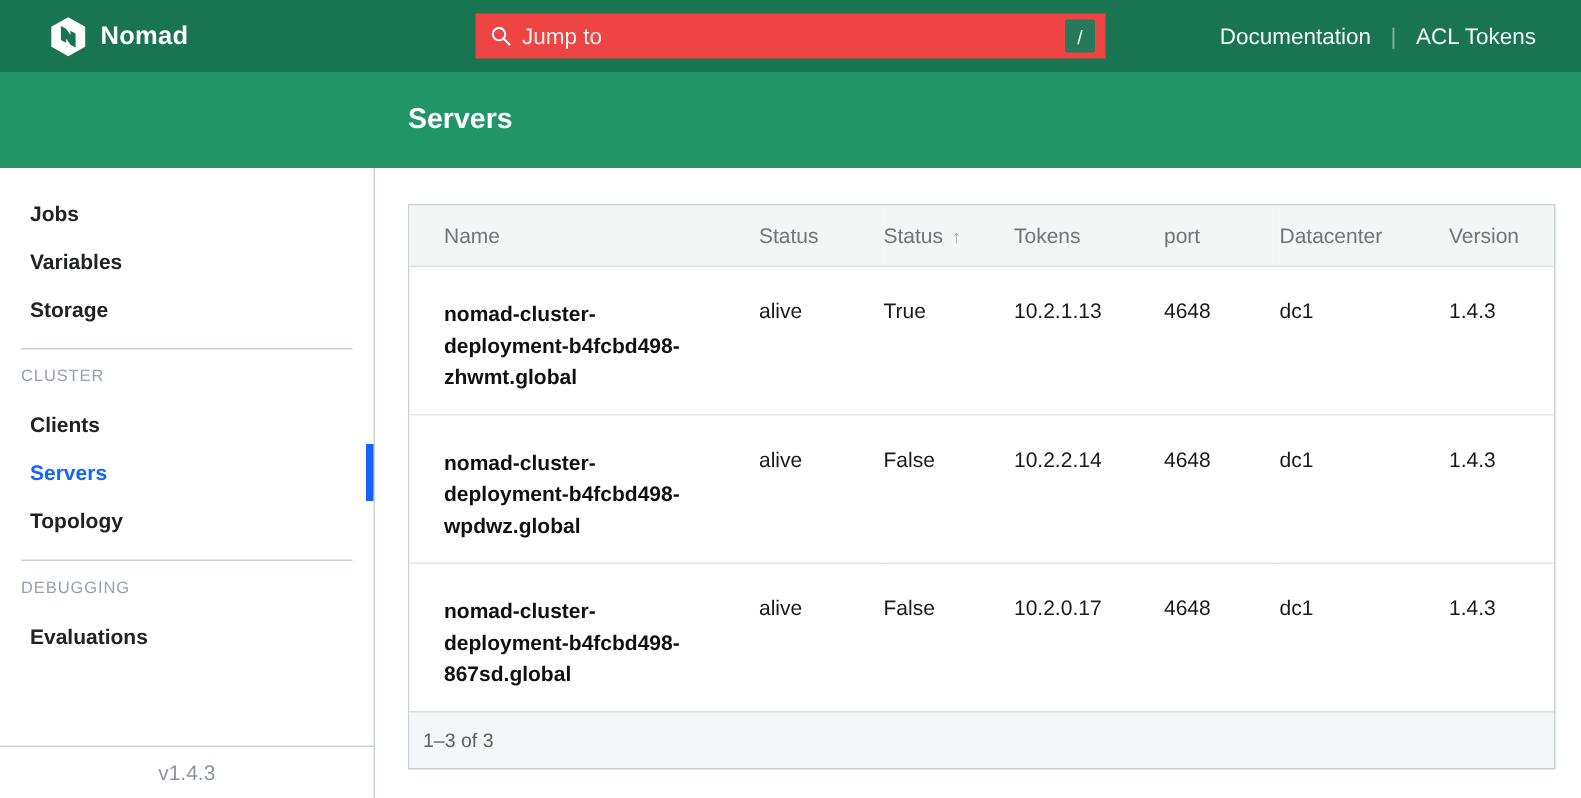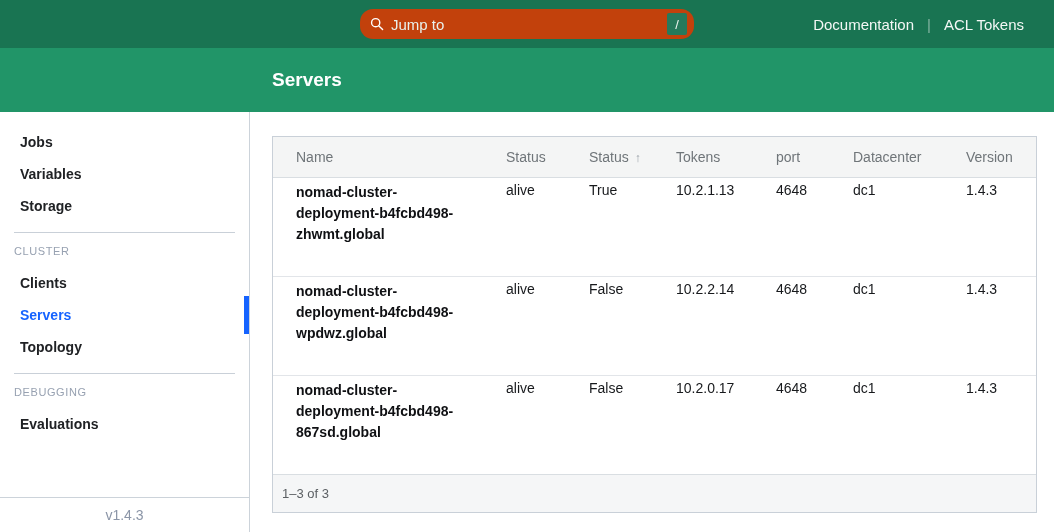--- a/index.html
+++ b/index.html
@@ -4,22 +4,22 @@
 <style>
   * { margin:0; padding:0; box-sizing:border-box; }
   body { font-family:"Liberation Sans","DejaVu Sans",sans-serif; background:#fff; }
   .screen { width:1054px; height:532px; overflow:hidden; background:#fff; position:relative; }
 
   
   .topbar { height:48px; background:#197452; display:flex; align-items:center; position:relative; }
   .brand { display:flex; align-items:center; gap:9px; padding-left:33px; cursor:pointer; }
   .brand-logo svg { display:block; }
   .brand-name { color:#ffffff; font-size:17px; font-weight:700; letter-spacing:.2px; }
-  .searchbox { position:absolute; left:50%; top:9px; transform:translateX(-50%); width:334px; height:30px;
-               background:#c2410c; border-radius:13px; display:flex; align-items:center; padding:0 7px 0 10px; }
+  .searchbox { position:absolute; left:50%; top:9px; transform:translateX(-50%); width:420px; height:30px;
+               background:#ef4444; border-radius:0; display:flex; align-items:center; padding:0 7px 0 10px; }
   .search-icon { display:flex; margin-right:7px; flex:0 0 auto; }
   .search-input { flex:1; min-width:0; background:transparent; border:none; outline:none;
                   color:#fff; font-size:15px; font-family:inherit; }
   .search-input::placeholder { color:#e9f1ec; opacity:1; }
   .search-hint { flex:0 0 auto; width:20px; height:22px; background:#26795B; border-radius:2px;
                  color:#eef5f1; font-size:13px; display:flex; align-items:center; justify-content:center; }
   .topbar-links { margin-left:auto; display:flex; align-items:center; gap:13px; padding-right:30px;
                   color:#f4f8f6; font-size:15px; }
   .topbar-link { cursor:pointer; }
   .topbar-sep { color:rgba(255,255,255,.45); }
@@ -46,34 +46,43 @@
                     color:#8b95a7; font-size:14px; }
 
   
   .main { flex:1; padding:24px 17px 0 22px; background:#fff; }
   .table-wrap { border:1px solid #c9d0d8; }
   table { width:100%; border-collapse:collapse; table-layout:fixed; }
   thead th { background:#f4f5f5; height:40px; font-size:14px; font-weight:400; color:#6f7579;
              text-align:left; padding:0 8px 0 0; border-bottom:1px solid #d9dee2; cursor:pointer; }
   th:first-child, td:first-child { padding-left:23px; }
   tbody tr { height:99px; cursor:pointer; }
-  tbody td { vertical-align:top; padding:4px 8px 0 0; font-size:14px; color:#17191c;
+  tbody td { vertical-align:top; padding:21px 8px 0 0; font-size:14px; color:#17191c;
              border-bottom:1px solid #e2e5e9; background:#fff; }
   tbody tr:last-child td { border-bottom:none; }
   .cell-name { display:block; max-width:180px; font-weight:700; line-height:21px; color:#0f1013; }
   .sort-icon { color:#9aa1a8; font-size:12px; margin-left:6px; }
   .table-footer { height:38px; background:#f5f6f7; border-top:1px solid #d9dee2;
                   display:flex; align-items:center; padding-left:9px; font-size:13px; color:#5c6064; }
 </style>
 </head>
 <body>
 
 <div class="screen">
 
   <div class="topbar">
+    <div class="brand">
+      <span class="brand-logo">
+        <svg width="25" height="27" viewBox="0 0 100 110">
+          <polygon points="50,2 96,28 96,82 50,108 4,82 4,28" fill="#ffffff"></polygon>
+          <path d="M30,26 L44,33 L56,50 L56,39 L70,46 L70,84 L56,77 L44,60 L44,71 L30,64 Z" fill="#197452"></path>
+        </svg>
+      </span>
+      <span class="brand-name">Nomad</span>
+    </div>
 
     <div class="searchbox">
       <span class="search-icon">
         <svg width="14" height="14" viewBox="0 0 16 16">
           <circle cx="6.5" cy="6.5" r="4.7" fill="none" stroke="#ffffff" stroke-width="1.6"></circle>
           <line x1="10.2" y1="10.2" x2="14.4" y2="14.4" stroke="#ffffff" stroke-width="1.6" stroke-linecap="round"></line>
         </svg>
       </span>
       <input class="search-input" type="text" placeholder="Jump to" style="">
       <span class="search-hint">/</span>

